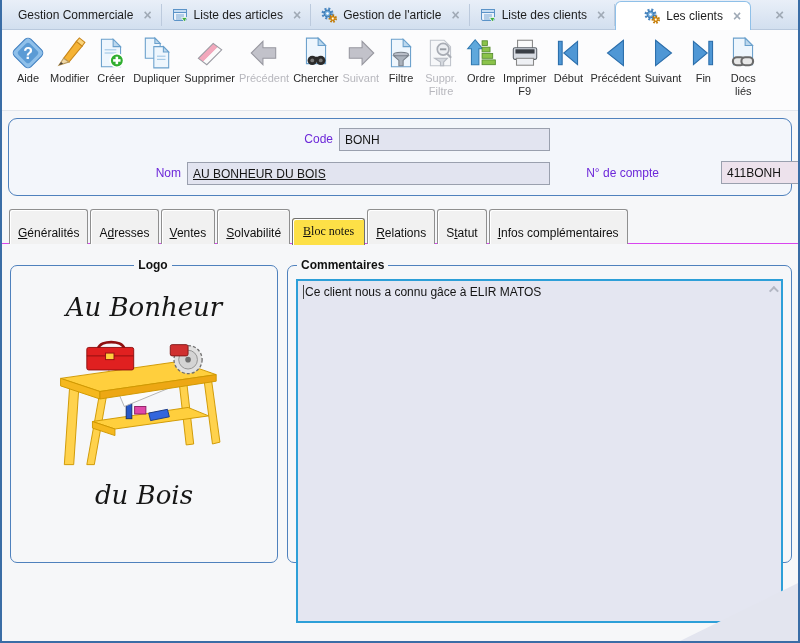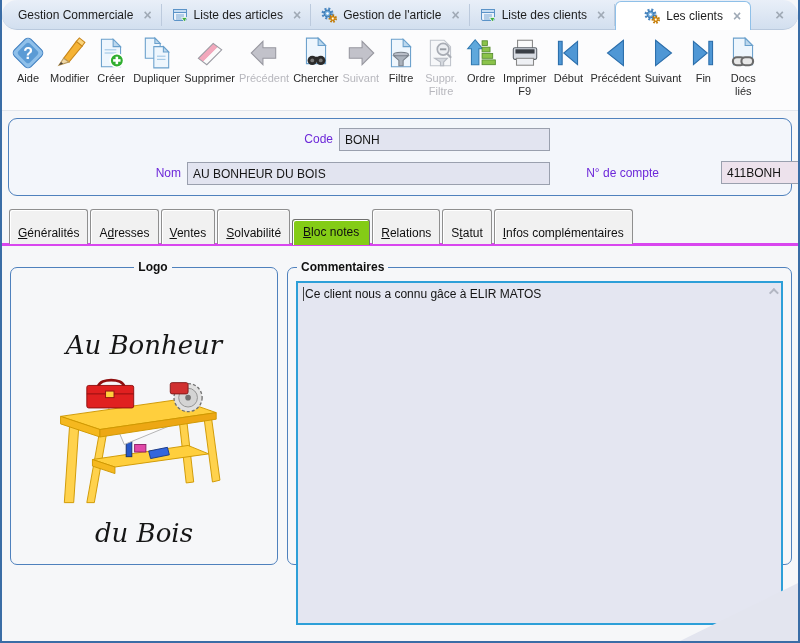--- a/index.html
+++ b/index.html
@@ -1,20 +1,20 @@
 <!DOCTYPE html>
 <html><head>
 <meta charset="utf-8">
 <style>
   * { margin:0; padding:0; box-sizing:border-box; }
   html,body { width:800px; height:643px; font-family:"Liberation Sans", sans-serif; background:#fff; }
   .window { width:800px; height:643px; border-left:2px solid #3a6da6; border-right:2px solid #3a6da6; border-bottom:2px solid #3a6da6; display:flex; flex-direction:column; overflow:hidden; background:#f6f7f9; }
 
   
-  .tabstrip { height:30px; flex:0 0 30px; background:linear-gradient(#e9eff8,#d2dfef); border-bottom:1px solid #b9c9dd; display:flex; align-items:flex-end; padding-left:6px;border-radius:15px; }
+  .tabstrip { height:30px; flex:0 0 30px; background:linear-gradient(#e9eff8,#d2dfef); border-bottom:1px solid #b9c9dd; display:flex; align-items:flex-end; padding-left:6px; }
   .dtab-top { display:flex; align-items:center; height:28px; padding:0 9px 0 10px; font-size:12px; color:#1c1c1c; white-space:nowrap; cursor:default; }
   .dtab-top:not(.active){ border-right:1px solid #bccadd; height:22px; margin-bottom:3px; }
   .dtab-top.active { background:#fff; border:1px solid #8fc0e8; border-bottom:none; border-radius:6px 6px 0 0; height:29px; margin-bottom:-1px;padding-left:28px; }
   .dtab-top .ticn { margin-right:6px; display:inline-flex; }
   .tclose { margin-left:10px; color:#a0aab6; font-size:14px; font-weight:bold; line-height:1; cursor:pointer; }
   .strip-close { margin-left:auto; margin-right:14px; align-self:center; color:#a0aab6; font-size:15px; font-weight:bold; cursor:pointer; }
 
   
   .toolbar { height:81px; flex:0 0 81px; background:#fcfcfd; border-bottom:1px solid #e2e6ec; display:flex; align-items:flex-start; padding:6px 2px 0 6px; }
   .titem { display:flex; flex-direction:column; align-items:center; min-width:40px; padding:0 2px; cursor:pointer; }
@@ -22,37 +22,37 @@
   .titem .tlabel { font-size:11px; color:#2a2a2a; text-align:center; margin-top:2px; line-height:1.15; white-space:pre-line; }
   .titem.disabled .tlabel { color:#b7b7bd; }
 
   
   .headerbox { margin:7px 6px 0 6px; height:78px; border:1px solid #4f81bd; border-radius:9px; background:#f3f6fb; position:relative; flex:0 0 78px; }
   .hlabel { position:absolute; font-size:12px; font-weight:normal; color:#6d28d9; text-align:right; }
   .hinput { position:absolute; height:23px; border:1px solid #9aa0ae; background:#e2e4f0; font-size:12px; color:#141414; padding:3px 5px; font-family:"Liberation Sans",sans-serif; }
   .lbl-code { left:228px; top:13px; width:96px; }
   .inp-code { left:330px; top:9px;  width:211px; }
   .lbl-nom  { left:88px;  top:47px; width:84px; }
-  .inp-nom  { left:178px; top:43px; width:363px; }
+  .inp-nom  { left:178px; top:43px; width:363px;text-decoration:underline; }
   .lbl-cpt  { left:562px; top:47px; width:88px; }
   .inp-cpt  { left:668px; top:42px; width:108px; background:#ede2ec;margin-left:44px; }
 
   
   .subtabs { display:flex; align-items:flex-end; margin:13px 0 0 7px; position:relative; z-index:2; }
   .stab { font-size:12px; color:#101010; background:#f1f1f1; border:1px solid #8f8f8f; border-bottom:none; border-radius:3px 3px 0 0; padding:16px 8px 4px 8px; margin-right:2px; box-shadow:inset 1px 1px 0 #ffffff; cursor:pointer; white-space:nowrap; }
-  .stab.active { background:#84cc16; padding:5px 10px 6px 10px; margin-bottom:-1px; border-color:#707070; }
-  .subcontent { border-top:3px solid #d946ef; margin-top:-1px; flex:1; position:relative; padding:14px 6px 0 8px; display:flex; gap:9px; align-items:flex-start; }
+  .stab.active { background:#fde047; padding:5px 10px 6px 10px; margin-bottom:-1px; border-color:#707070;font-family:Liberation Serif, serif; }
+  .subcontent { border-top:1px solid #d946ef; margin-top:-1px; flex:1; position:relative; padding:14px 6px 0 8px; display:flex; gap:9px; align-items:flex-start; }
 
   fieldset { border:1px solid #4f81bd; border-radius:7px; height:305px; padding:0; }
   legend { font-size:12px; font-weight:bold; color:#101010; margin-left:9px; padding:0 4px; }
   .fs-logo { width:268px; flex:0 0 268px; text-align:center; }
   .fs-comm { flex:1; }
 
   .logo-t1, .logo-t2 { font-family:"DejaVu Serif", serif; font-style:italic; font-size:26px; color:#161616; }
-  .logo-t1 { margin-top:56px; }
+  .logo-t1 { margin-top:20px; }
   .logo-t2 { margin-top:2px; }
 
   .comment-box { margin:7px 8px 10px 8px; height:344px; background:#e4e6f1; border:2px solid #2d9fd8; position:relative; font-size:12px; color:#141414; padding:4px 20px 4px 5px; cursor:text; }
   .comment-text { border-left:1px solid #444; padding-left:1px; display:inline; }
   .sb-arrow { position:absolute; right:4px; width:10px; height:10px; cursor:pointer; }
   .sb-arrow span { display:block; width:7px; height:7px; border-style:solid; border-color:#b2b6c2; border-width:2px 2px 0 0; margin:1px auto; }
   .sb-up { top:4px; } .sb-up span { transform:rotate(-45deg) translateY(2px); }
   .sb-down { bottom:4px; } .sb-down span { transform:rotate(135deg) translateY(2px); }
 
   .fold { position:absolute; bottom:0; right:0; width:0; height:0; border-left:118px solid transparent; border-bottom:58px solid #e3e5ef; }

